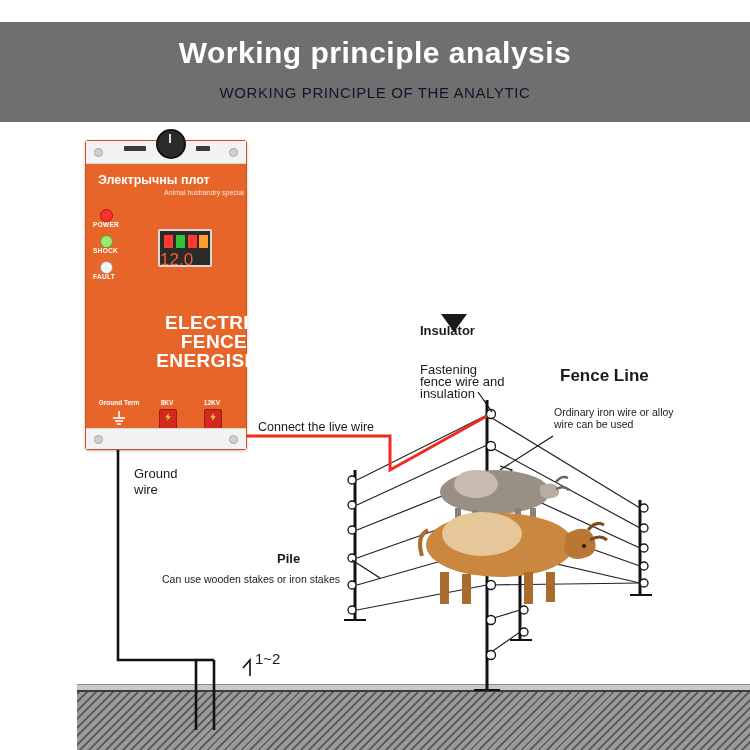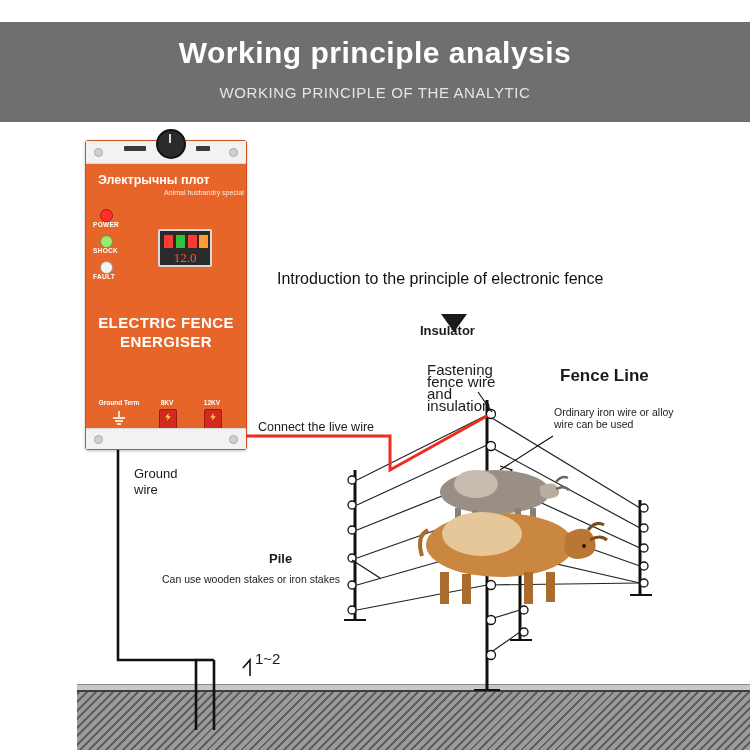--- a/index.html
+++ b/index.html
@@ -16,21 +16,21 @@
   .header{
     position:absolute;left:0;top:22px;width:750px;height:100px;
     background:#6f6f6f;
   }
   .header-title{
     position:absolute;left:0;top:14px;width:750px;text-align:center;
     color:#ffffff;font-size:30px;font-weight:bold;letter-spacing:.5px;
   }
   .header-sub{
     position:absolute;left:0;top:62px;width:750px;text-align:center;
-    color:#e5e5e5;font-size:15px;letter-spacing:.6px;
+    color:#0f172a;font-size:15px;letter-spacing:.6px;
   }
 
   
   .unit{
     position:absolute;left:85px;top:140px;width:160px;height:308px;
     background:#e8652a;border:1px solid #c95320;border-radius:3px;
     box-shadow:0 1px 3px rgba(0,0,0,.25);
   }
   .unit-topbar{
     position:absolute;left:0;top:0;width:160px;height:22px;
@@ -63,25 +63,25 @@
 
   .display{
     position:absolute;left:72px;top:88px;width:50px;height:34px;
     background:#2a2a2a;border:2px solid #d9d9d9;border-radius:2px;overflow:hidden;
   }
   .dseg{position:absolute;top:4px;width:9px;height:13px;}
   .d1{left:4px;background:#ff3b2f;}
   .d2{left:16px;background:#35c13a;}
   .d3{left:28px;background:#ff3b2f;}
   .d4{left:39px;background:#ff9d2f;}
-  .dnum{position:absolute;left:0;top:19px;width:50px;text-align:center;color:#ff5a2b;font-size:13px;font-family:Liberation Serif, serif;}
+  .dnum{position:absolute;left:0;top:19px;width:50px;text-align:left;color:#ff5a2b;font-size:17px;font-family:Liberation Sans, sans-serif;}
 
   .unit-name{
     position:absolute;left:0;top:172px;width:160px;text-align:center;
-    color:#ffffff;font-size:15px;font-weight:bold;line-height:19px;letter-spacing:.4px;
+    color:#ffffff;font-size:19px;font-weight:bold;line-height:19px;letter-spacing:.4px;padding-left:48px;
   }
 
   .term-row{position:absolute;left:0;top:258px;width:160px;height:44px;}
   .term-lab{position:absolute;font-size:6.5px;color:#ffffff;text-align:center;font-weight:bold;}
   .tl-ground{left:6px;top:0;width:54px;}
   .tl-8kv{left:62px;top:0;width:38px;}
   .tl-12kv{left:104px;top:0;width:44px;}
   .term-ground{
     position:absolute;left:26px;top:12px;width:14px;height:16px;
   }
@@ -92,26 +92,26 @@
   .tr2{left:118px;}
   .term-red:after{content:"";position:absolute;left:4px;top:3px;width:8px;height:8px;background:#ffd84d;
     clip-path:polygon(60% 0,15% 55%,48% 55%,35% 100%,85% 42%,52% 42%);}
 
   
   .txt{position:absolute;color:#1a1a1a;font-size:12px;line-height:14px;}
   .txt-bold{font-weight:bold;}
 
   .intro{position:absolute;left:277px;top:270px;width:450px;font-size:16px;color:#111;}
   .lbl-insulator{left:420px;top:324px;font-size:13px;font-weight:bold;}
-  .lbl-fastening{left:420px;top:364px;width:86px;font-size:15px;line-height:12px;margin-left:7px;}
+  .lbl-fastening{left:420px;top:364px;width:86px;font-size:13px;line-height:12px;}
   .lbl-fence{left:560px;top:369px;font-size:17px;font-weight:bold;}
   .lbl-fence-d{left:554px;top:406px;width:120px;font-size:10.5px;line-height:12px;}
   .lbl-live{left:258px;top:420px;font-size:12.5px;text-align:center;}
   .lbl-ground{left:134px;top:466px;width:70px;font-size:13px;line-height:16px;}
-  .lbl-pile{left:269px;top:552px;font-size:13px;font-weight:bold;}
+  .lbl-pile{left:277px;top:552px;font-size:13px;font-weight:bold;}
   .lbl-pile-d{left:162px;top:572px;width:230px;font-size:10.5px;}
   .lbl-steel{left:141px;top:628px;width:300px;font-size:10.5px;}
   .lbl-12{left:255px;top:652px;font-size:15px;}
 
   .tri{position:absolute;left:441px;top:314px;width:0;height:0;
     border-left:13px solid transparent;border-right:13px solid transparent;border-top:18px solid #1a1a1a;}
 
   
   .ground{
     position:absolute;left:77px;top:690px;width:673px;height:60px;
@@ -285,21 +285,20 @@
       <div class="term-red tr1"></div>
       <div class="term-red tr2"></div>
     </div>
 
     <div class="unit-botbar">
       <div class="screw" style="left:8px;top:6px;"></div>
       <div class="screw" style="right:8px;top:6px;"></div>
     </div>
   </div>
 
-  <div class="intro">Introduction to the principle of electronic fence</div>
   <div class="tri"></div>
   <div class="txt txt-bold lbl-insulator">Insulator</div>
   <div class="txt lbl-fastening">Fastening fence wire and insulation</div>
   <div class="txt txt-bold lbl-fence">Fence Line</div>
   <div class="txt lbl-fence-d">Ordinary iron wire or alloy wire can be used</div>
   <div class="txt lbl-live">Connect the live wire</div>
   <div class="txt lbl-ground">Ground wire</div>
   <div class="txt txt-bold lbl-pile">Pile</div>
   <div class="txt lbl-pile-d">Can use wooden stakes or iron stakes</div>
   <div class="txt lbl-12">1~2</div>

